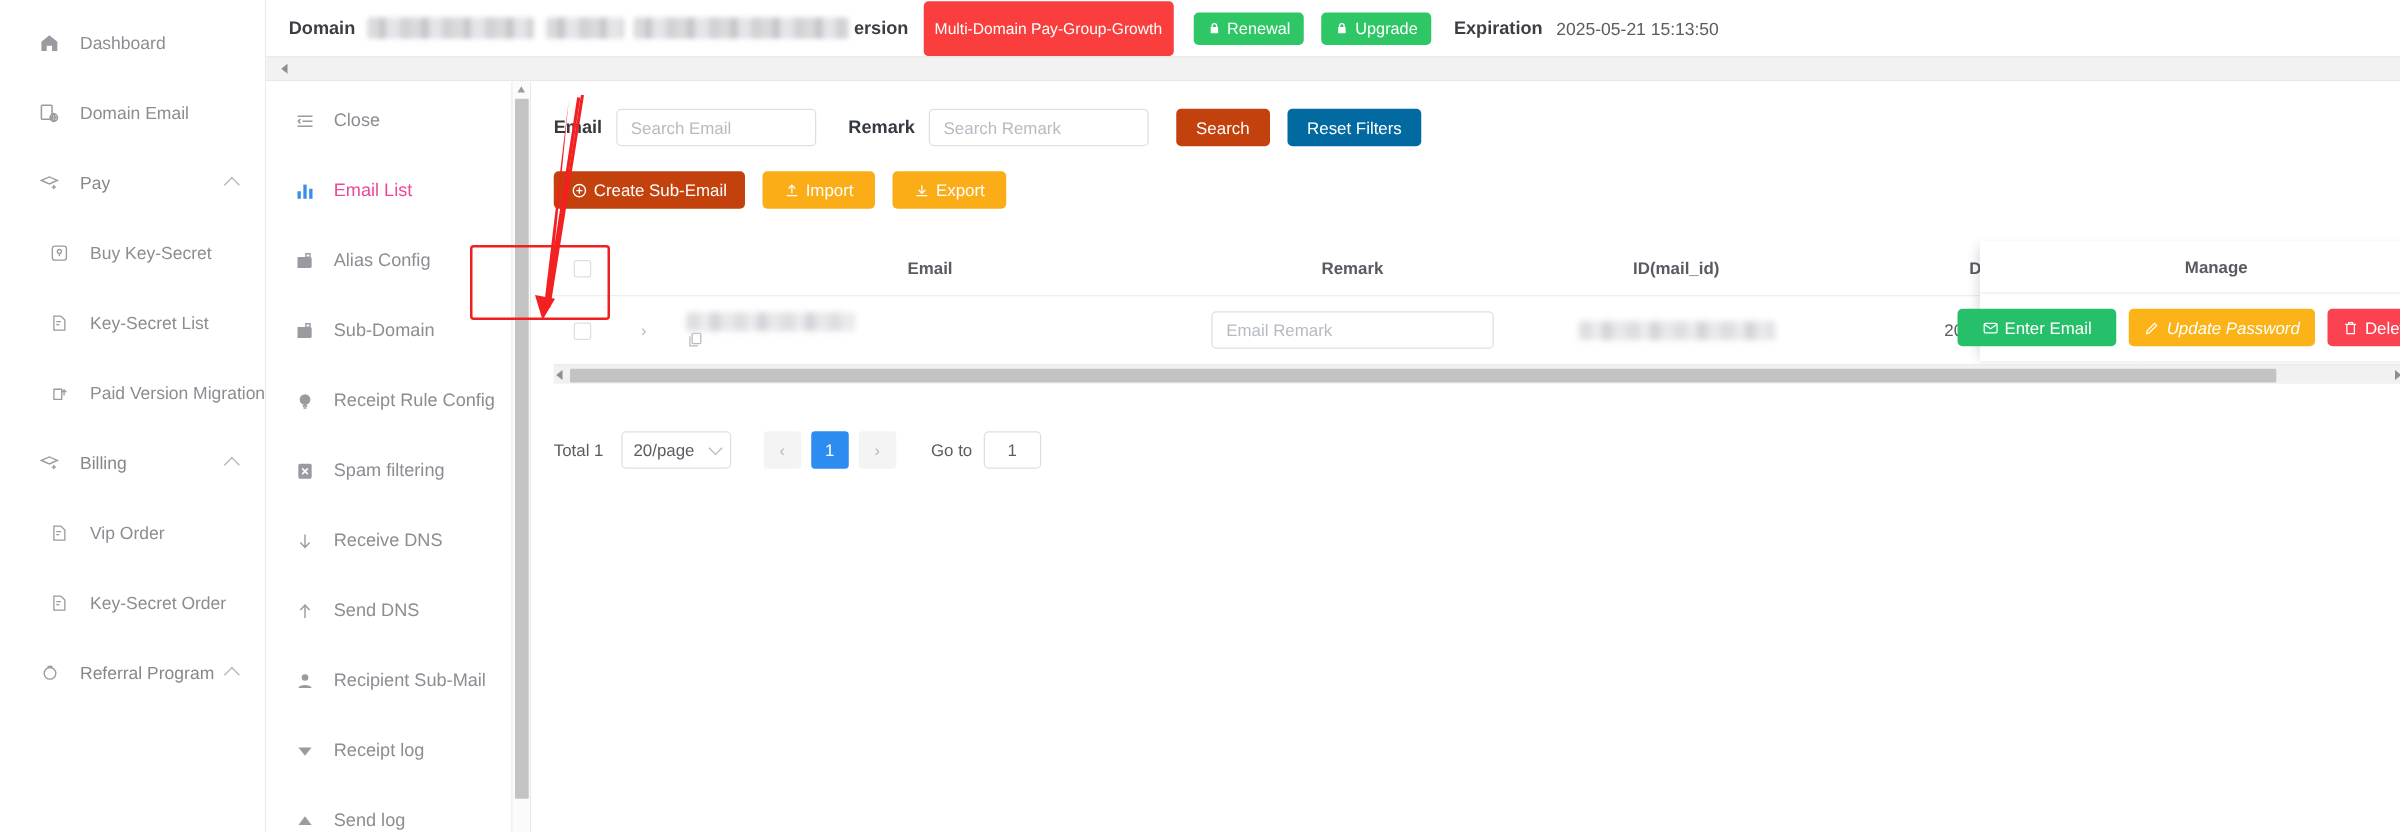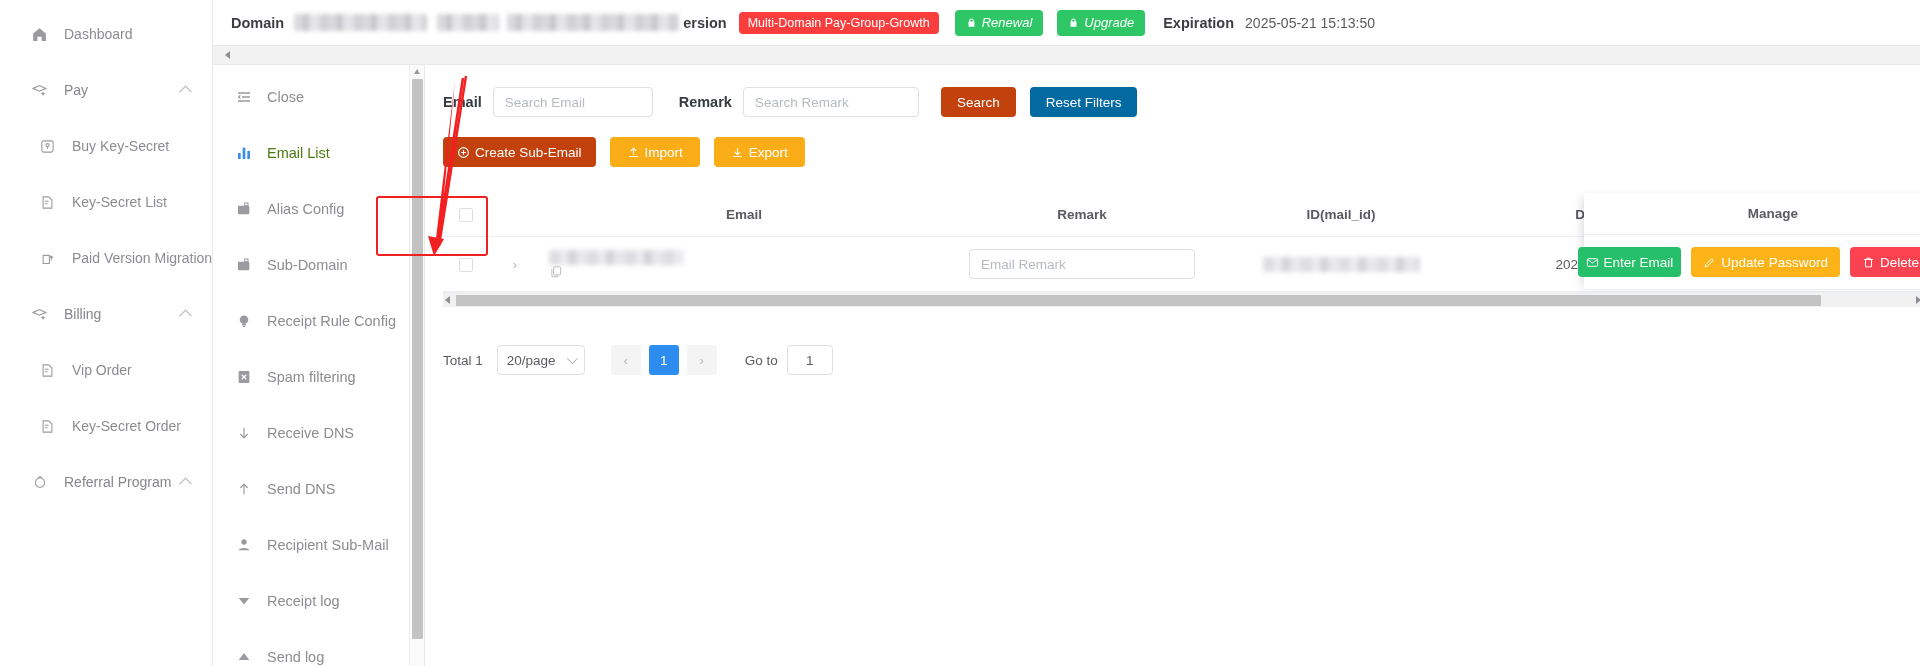--- a/index.html
+++ b/index.html
@@ -64,30 +64,29 @@
   .blur {
     display:inline-block; height: 17px; border-radius: 2px;
     background: repeating-linear-gradient(90deg,
        #d8d8dc 0px, #d8d8dc 9px, #c4c4c9 9px, #c4c4c9 15px,
        #e4e4e8 15px, #e4e4e8 26px, #cfcfd4 26px, #cfcfd4 34px);
     filter: blur(2.2px);
     opacity: .95;
   }
   .tag {
     display:inline-flex; align-items:center; justify-content:center;
-    height: 22px; padding: 0 9px; border-radius: 4px;
+    height: 44px; padding: 0 9px; border-radius: 4px;
     color: #fff; font-size: 12.5px; white-space: nowrap;
   }
   .tag.red { background: #fa3e3e; }
   .btn-green {
     display:inline-flex; align-items:center; justify-content:flex-start; gap:5px;
     height: 26px; padding: 0 11px; border-radius: 4px;
     background: #2fc766; color: #fff; font-size: 13px; border: none; cursor: pointer;
     white-space: nowrap;
-    font-style: italic;
   }
   .topbar .exp-label { font-size: 14.5px; font-weight: bold; color: #3d3d44; }
   .topbar .exp-val { font-size: 14px; color: #5a5a62; }
 
   
   .collapse-strip {
     height: 20px; min-height:20px;
     background: #f2f2f3;
     border-top: 1px solid #e8e8e9;
     border-bottom: 1px solid #e8e8e9;
@@ -114,21 +113,21 @@
   }
   .subnav-item {
     display: flex; align-items: center;
     height: 56px; padding-left: 22px;
     color: #8c8c92; font-size: 14.5px; cursor: pointer;
   }
   .subnav-item .ico {
     width: 18px; height: 18px; min-width:18px; margin-right: 14px;
     display:flex; align-items:center; justify-content:center; color: #9a9aa0;
   }
-  .subnav-item.active { color: #4d7c0f; }
+  .subnav-item.active { color: #ec4899; }
   .subnav-item.active .ico { color: #3a8ee6; }
 
   
   .sbar-v {
     position: absolute; top: 0; right: 0; width: 15px; height: 100%;
     background: #fbfbfb; border-left: 1px solid #ededed;
   }
   .sbar-v .arrow-up {
     position:absolute; top:4px; left: 4px;
     width:0;height:0;border-left:3.5px solid transparent;border-right:3.5px solid transparent;
@@ -153,21 +152,21 @@
   .btn {
     height: 30px; border: none; border-radius: 4px; color: #fff;
     font-size: 13.5px; padding: 0 16px; cursor: pointer; white-space: nowrap;
     font-family: "Liberation Sans", sans-serif;
     display: inline-flex; align-items: center; justify-content: center; gap: 5px;
   }
   .btn.blue { background: #c2410c; }
   .btn.red  { background: #0369a1; }
   .btn.orange { background: #f9a825; background:#fbad17; }
   .btn.green2 { background: #26c06a; }
-  .btn.yellow2 { background: #fbb318; }
+  .btn.yellow2 { background: #fbb318; font-style: italic; }
   .btn.red2 { background: #fa4251; }
 
   .actionrow { display:flex; align-items:center; gap: 0; padding: 20px 0 0 18px; position: relative; }
 
   
   .hl-box {
     position: absolute;
     border: 2.5px solid #f02020;
     border-radius: 3px;
     pointer-events: none;
@@ -274,20 +273,30 @@
 
     <div class="nav-item">
       <span class="ico">
         <svg width="17" height="17" viewBox="0 0 24 24" fill="currentColor">
             <path d="M12 3 3 10.5V21h6v-6h6v6h6V10.5z"></path>
           </svg>
       </span>
       <span class="lbl">Dashboard</span>
     </div>
 
+    <div class="nav-item">
+      <span class="ico">
+        <svg width="17" height="17" viewBox="0 0 24 24" fill="none" stroke="currentColor" stroke-width="1.7">
+          <rect x="3" y="3" width="12" height="16" rx="1"></rect>
+            <circle cx="17" cy="17" r="4.2"></circle>
+            <path d="M12.8 17h8.4M17 12.8c2 2.6 2 5.8 0 8.4-2-2.6-2-5.8 0-8.4z"></path>
+        </svg>
+      </span>
+      <span class="lbl">Domain Email</span>
+    </div>
 
 
 
     <div class="nav-item group">
       <span class="ico">
         <svg width="17" height="17" viewBox="0 0 24 24" fill="none" stroke="currentColor" stroke-width="1.6">
           <path d="M3 9l9-4 9 4-9 4z"></path>
             <path d="M17 14v5M14.5 16.5h5"></path>
         </svg>
       </span>
@@ -619,21 +628,21 @@
                 </td>
                 <td>2024-05-06</td>
                 <td></td>
               </tr>
             </tbody>
           </table>
 
           <div class="manage-col" style="right:-19px;">
             <div class="mhead">Manage</div>
             <div class="mbody">
-              <button class="btn green2" style="padding:0 8px">
+              <button class="btn green2" style="padding:0 20px">
                 <span>
                   <svg width="13" height="13" viewBox="0 0 24 24" fill="none" stroke="#fff" stroke-width="1.8">
                     <rect x="2.5" y="5" width="19" height="14" rx="2"></rect>
                       <path d="M3 6.5l9 6.5 9-6.5"></path>
                   </svg>
                 </span>
                 <span>Enter Email</span>
               </button>
               <button class="btn yellow2" style="padding:0 12px">
                 <span>

